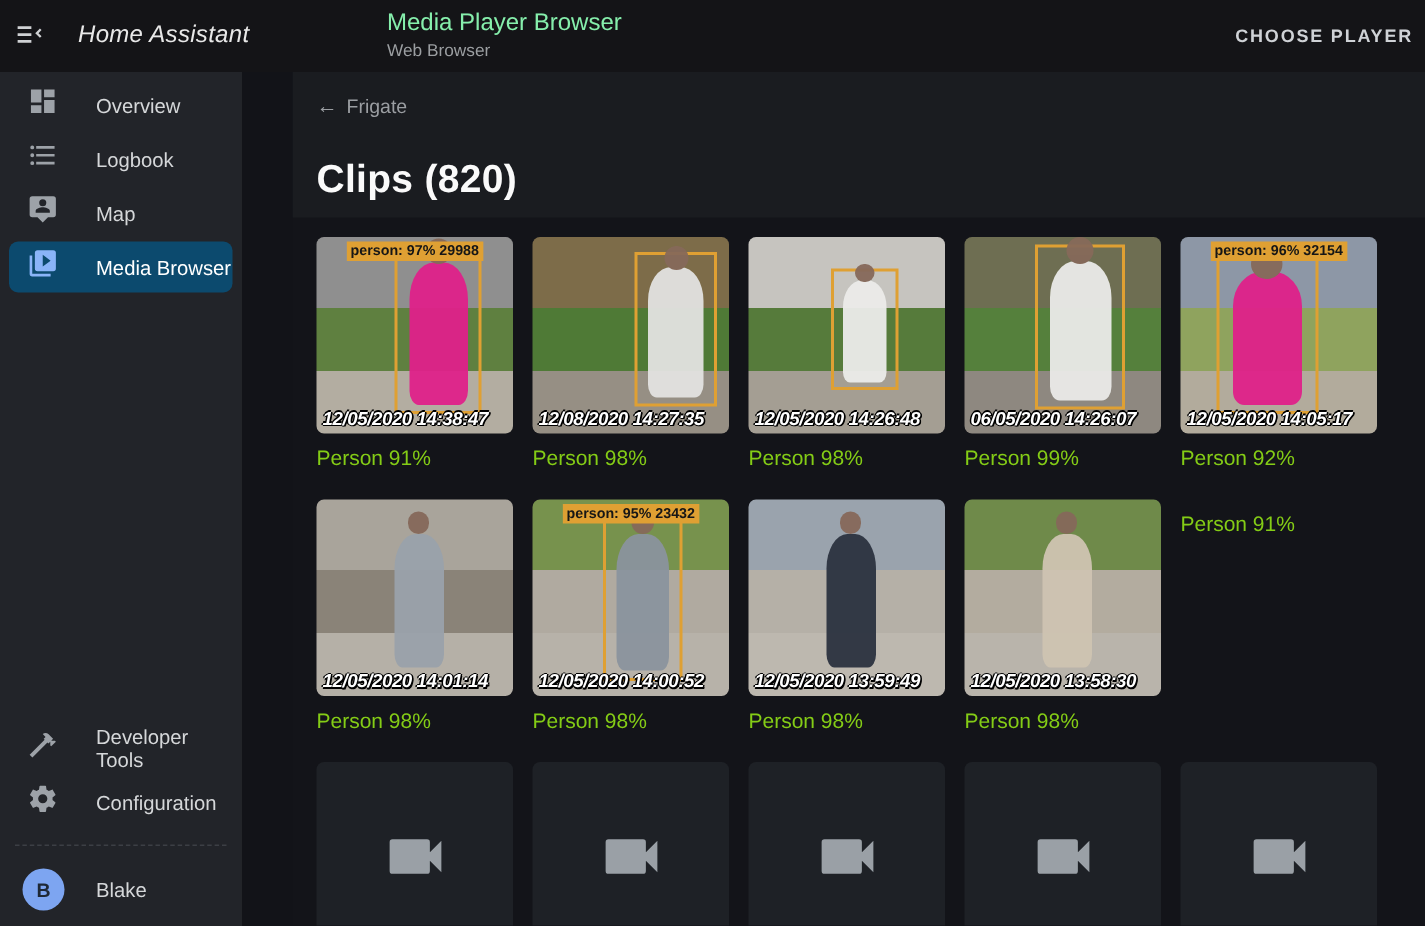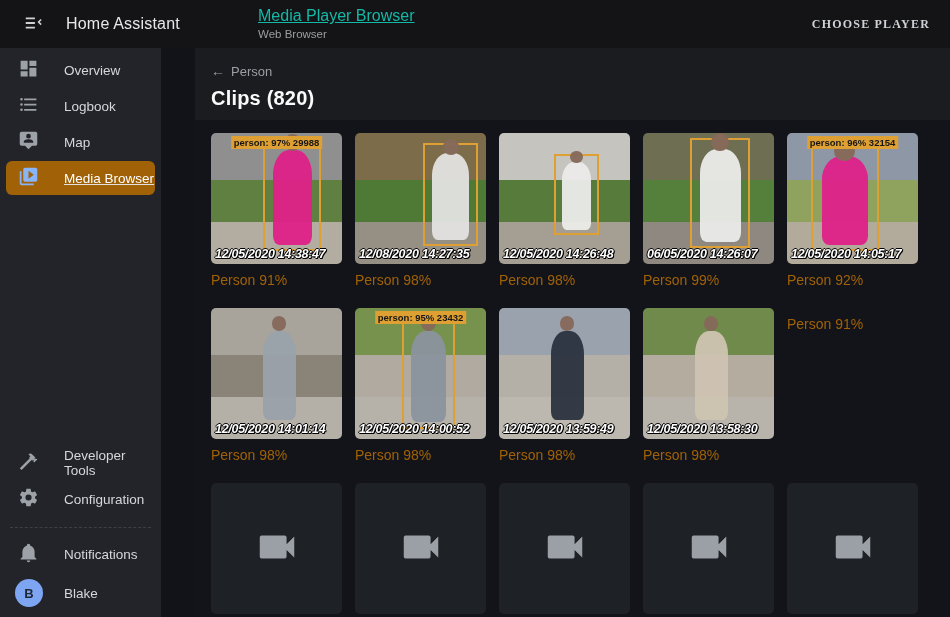--- a/index.html
+++ b/index.html
@@ -7,71 +7,71 @@
   body {
     font-family:"Liberation Sans", sans-serif;
     background:#121318;
     color:#e1e1e1;
   }
   
   .topbar {
     position:fixed; top:0; left:0; right:0; height:48px;
     background:#141417; display:flex; align-items:center; z-index:5;
   }
-  .topbar-left { width:195px; display:flex; align-items:center; padding-left:22px; flex:none; }
+  .topbar-left { width:195px; display:flex; align-items:center; padding-left:8px; flex:none;font-style:italic; }
   .menu-btn { background:none; border:none; cursor:pointer; width:24px; height:24px; padding:0; color:#cfd1d4; }
   .menu-btn svg { width:22px; height:22px; fill:#cfd1d4; }
   .app-name { margin-left:20px; font-size:16px; color:#e8e8e8; letter-spacing:.2px; }
   .title-block { margin-left:63px; line-height:1.15; }
-  .title-main { font-size:16px; color:#14b8a6;text-decoration:underline; }
+  .title-main { font-size:16px; color:#86efac; }
   .title-sub { font-size:11.5px; color:#9b9ea1; margin-top:2px; }
   .choose-player {
-    margin-left:auto; margin-right:20px; background:none; border:none; cursor:pointer;
+    margin-left:auto; margin-right:8px; background:none; border:none; cursor:pointer;
     color:#cfd2d6; font-size:12px; font-weight:700; letter-spacing:1.2px;
-    font-family:Liberation Serif, serif;
+    font-family:Liberation Sans, sans-serif;
   }
   
   .sidebar {
     position:fixed; top:48px; left:0; bottom:0; width:161px;
     background:#222429; display:flex; flex-direction:column; padding-top:4px; z-index:4;
   }
   .nav-item {
     height:34px; margin:1px 6px; border-radius:6px; display:flex; align-items:center;
     padding:0 0 0 12px; cursor:pointer;
   }
   .nav-item svg { width:21px; height:21px; fill:#9da2a8; flex:none; }
   .nav-item .lbl { margin-left:25px; font-size:13.5px; color:#d5d7d9; }
-  .nav-item.selected { background:#a16207;text-decoration:underline; }
+  .nav-item.selected { background:#0c4a6e; }
   .nav-item.selected svg { fill:#8ab4f8; }
   .nav-item.selected .lbl { color:#ffffff; }
   .sidebar-spacer { flex:1; }
   .sidebar-divider { border-top:1px dashed #3c3f45; margin:10px 10px 8px; }
   .avatar {
     width:28px; height:28px; border-radius:50%; background:#7da5f1; flex:none;
     display:flex; align-items:center; justify-content:center;
     color:#1e2836; font-size:13px; font-weight:700; margin-left:-3px;
   }
   .user-row { height:40px; margin-bottom:4px; }
   .user-row .lbl { margin-left:21px; }
   
   .main { position:absolute; top:48px; left:195px; right:0; bottom:0; background:#131419; overflow:hidden; }
   .content-head { background:#1a1c20; padding:14px 16px 10px; }
   .back-link { display:inline-flex; align-items:center; cursor:pointer; color:#9b9ea2; font-size:13px; }
   .back-link .arrow { margin-right:6px; font-size:14px; }
-  .page-title { margin-top:7px; font-size:20px; font-weight:700; color:#fafafa; letter-spacing:.2px; }
+  .page-title { margin-top:24px; font-size:26px; font-weight:700; color:#fafafa; letter-spacing:.2px; }
   .grid {
     display:grid; grid-template-columns:repeat(5,131px); gap:20px 13px;
     padding:13px 16px 10px;
   }
   .cell { cursor:pointer; }
   .thumb {
     width:131px; height:131px; border-radius:5px; position:relative; overflow:hidden;
     background:#1e2126;
   }
-  .cap { margin-top:8px; font-size:14px; color:#a16207; white-space:nowrap; }
+  .cap { margin-top:8px; font-size:14px; color:#84cc16; white-space:nowrap; }
   
   .bbox { position:absolute; border:2px solid #dfa033; }
   .bbox.noline { border-color:transparent; }
   .figure { position:absolute; left:14%; right:14%; top:8%; bottom:4%; border-radius:42% 42% 16% 16% / 26% 26% 10% 10%; opacity:.95; }
   .figure::before {
     content:""; position:absolute; top:-17%; left:28%; width:44%; padding-top:44%;
     border-radius:50%; background:#86695a;
   }
   .bbox-tag {
     position:absolute; top:3px; left:50%; transform:translateX(-50%);
@@ -158,39 +158,31 @@
     <span>
       <svg viewBox="0 0 24 24">
           <path d="M12,15.5A3.5,3.5 0 0,1 8.5,12A3.5,3.5 0 0,1 12,8.5A3.5,3.5 0 0,1 15.5,12A3.5,3.5 0 0,1 12,15.5M19.43,12.97C19.47,12.65 19.5,12.33 19.5,12C19.5,11.67 19.47,11.34 19.43,11L21.54,9.37C21.73,9.22 21.78,8.95 21.66,8.73L19.66,5.27C19.54,5.05 19.27,4.96 19.05,5.05L16.56,6.05C16.04,5.66 15.5,5.32 14.87,5.07L14.5,2.42C14.46,2.18 14.25,2 14,2H10C9.75,2 9.54,2.18 9.5,2.42L9.13,5.07C8.5,5.32 7.96,5.66 7.44,6.05L4.95,5.05C4.73,4.96 4.46,5.05 4.34,5.27L2.34,8.73C2.21,8.95 2.27,9.22 2.46,9.37L4.57,11C4.53,11.34 4.5,11.67 4.5,12C4.5,12.33 4.53,12.65 4.57,12.97L2.46,14.63C2.27,14.78 2.21,15.05 2.34,15.27L4.34,18.73C4.46,18.95 4.73,19.03 4.95,18.95L7.44,17.94C7.96,18.34 8.5,18.68 9.13,18.93L9.5,21.58C9.54,21.82 9.75,22 10,22H14C14.25,22 14.46,21.82 14.5,21.58L14.87,18.93C15.5,18.67 16.04,18.34 16.56,17.94L19.05,18.95C19.27,19.03 19.54,18.95 19.66,18.73L21.66,15.27C21.78,15.05 21.73,14.78 21.54,14.63L19.43,12.97Z"></path>
         </svg>
     </span>
     <span class="lbl">Configuration</span>
   </div>
 
   <div class="sidebar-divider"></div>
 
-  <div class="nav-item">
-    <span>
-      <svg viewBox="0 0 24 24">
-          <path d="M21,19V20H3V19L5,17V11C5,7.9 7.03,5.17 10,4.29C10,4.19 10,4.1 10,4A2,2 0 0,1 12,2A2,2 0 0,1 14,4C14,4.1 14,4.19 14,4.29C16.97,5.17 19,7.9 19,11V17L21,19M14,21A2,2 0 0,1 12,23A2,2 0 0,1 10,21"></path>
-        </svg>
-    </span>
-    <span class="lbl">Notifications</span>
-  </div>
   <div class="nav-item user-row">
     <span class="avatar">B</span>
     <span class="lbl">Blake</span>
   </div>
 </aside>
 
 <main class="main">
   <div class="content-head">
     <div class="back-link">
       <span class="arrow">←</span>
-      <span>Person</span>
+      <span>Frigate</span>
     </div>
     <div class="page-title">Clips (820)</div>
   </div>
 
   <div class="grid">
 
     <div class="cell">
       <div class="thumb scene" style="background: linear-gradient(rgb(143, 143, 143) 0%, rgb(143, 143, 143) 36%, rgb(95, 128, 64) 36%, rgb(95, 128, 64) 68%, rgb(179, 173, 161) 68%, rgb(179, 173, 161) 100%);">
         <div class="bbox" style="left: 40%; top: 5%; width: 44%; height: 85%;">
             <div class="figure" style="background: rgb(224, 33, 138);"></div>

